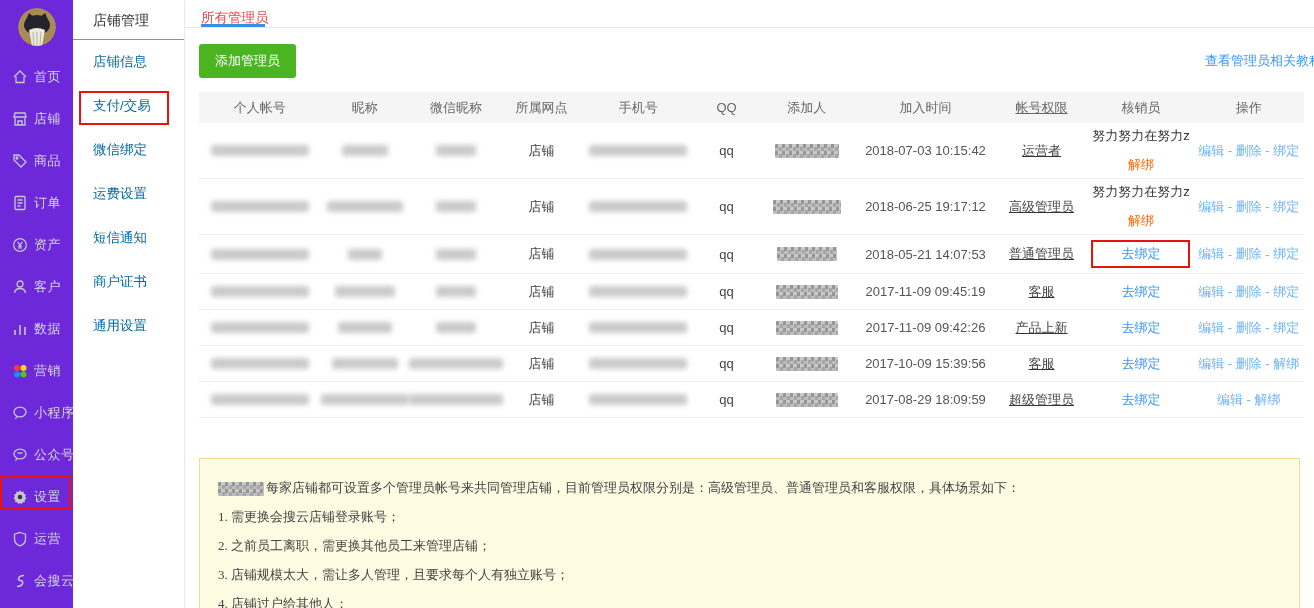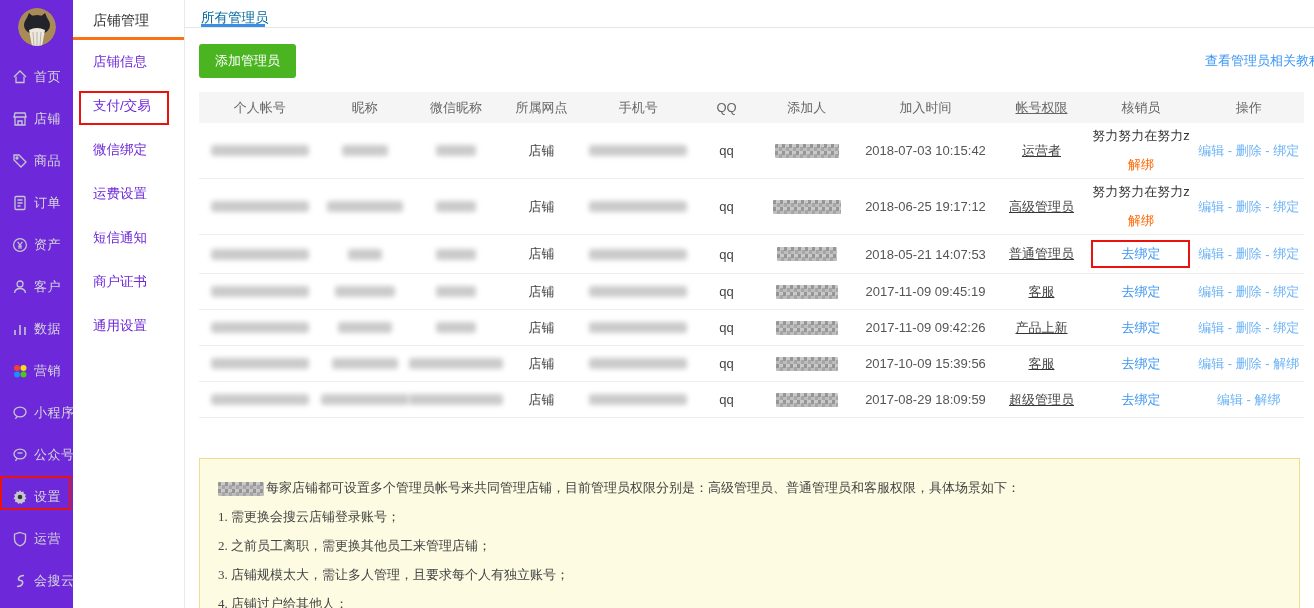--- a/index.html
+++ b/index.html
@@ -9,27 +9,27 @@
   
   .primary-sidebar { width:73px; background:#6d28d9; flex:0 0 73px; color:#d6d8db; position:relative; }
   .avatar-wrap { height:56px; display:flex; align-items:flex-start; justify-content:center; padding-top:8px; }
   .avatar { width:38px; height:38px; border-radius:50%; overflow:hidden; display:block; }
   .pnav-item { height:42px; display:flex; align-items:center; padding-left:12px; gap:6px; cursor:pointer; }
   .pnav-item .icon { width:16px; height:16px; display:inline-flex; align-items:center; justify-content:center; flex:0 0 16px; }
   .pnav-item .lbl { font-size:13px; color:#d6d8db; letter-spacing:.5px; white-space:nowrap; }
 
   
   .secondary-sidebar { width:112px; flex:0 0 112px; background:#fff; border-right:1px solid #e9e9e9; }
-  .snav-title { height:40px; line-height:40px; padding-left:20px; font-size:14px; color:#333; border-bottom:3px solid #f97316; }
-  .snav-item { height:44px; display:flex; align-items:center; padding-left:20px; font-size:13.5px; color:#6d28d9; cursor:pointer; white-space:nowrap; }
+  .snav-title { height:40px; line-height:40px; padding-left:20px; font-size:14px; color:#333; border-bottom:1px solid #f97316; }
+  .snav-item { height:44px; display:flex; align-items:center; padding-left:20px; font-size:13.5px; color:#0369a1; cursor:pointer; white-space:nowrap; }
 
   
   .main { flex:1 1 auto; display:flex; flex-direction:column; min-width:0; background:#eef0f1; }
   .tab-bar { background:#fff; height:38px; position:relative; border-bottom:1px solid #e6e6e6; }
-  .tab { display:inline-block; margin-left:16px; padding-top:9px; font-size:13.5px; color:#0369a1; cursor:pointer; }
+  .tab { display:inline-block; margin-left:16px; padding-top:9px; font-size:13.5px; color:#ef4444; cursor:pointer; }
   .tab-underline { position:absolute; left:16px; bottom:0; width:64px; height:3px; background:#3a8ee6; }
   .gray-strip { height:9px; background:#eef0f1; }
   .content { background:#fff; flex:1 1 auto; position:relative; padding:16px 10px 0 14px; overflow:visible; }
 
   .btn-add { background:#4bb421; color:#fff; border:none; border-radius:3px; font-size:13px; padding:8px 16px; cursor:pointer; font-family:inherit; }
   .tutorial-top-link { position:absolute; top:24px; right:-8px; font-size:13px; color:#3b96f7; text-decoration:none; white-space:nowrap; cursor:pointer; }
 
   
   .admin-table { margin-top:14px; width:100%; font-size:13px; }
   .t-row { display:flex; align-items:center; text-align:center; }

